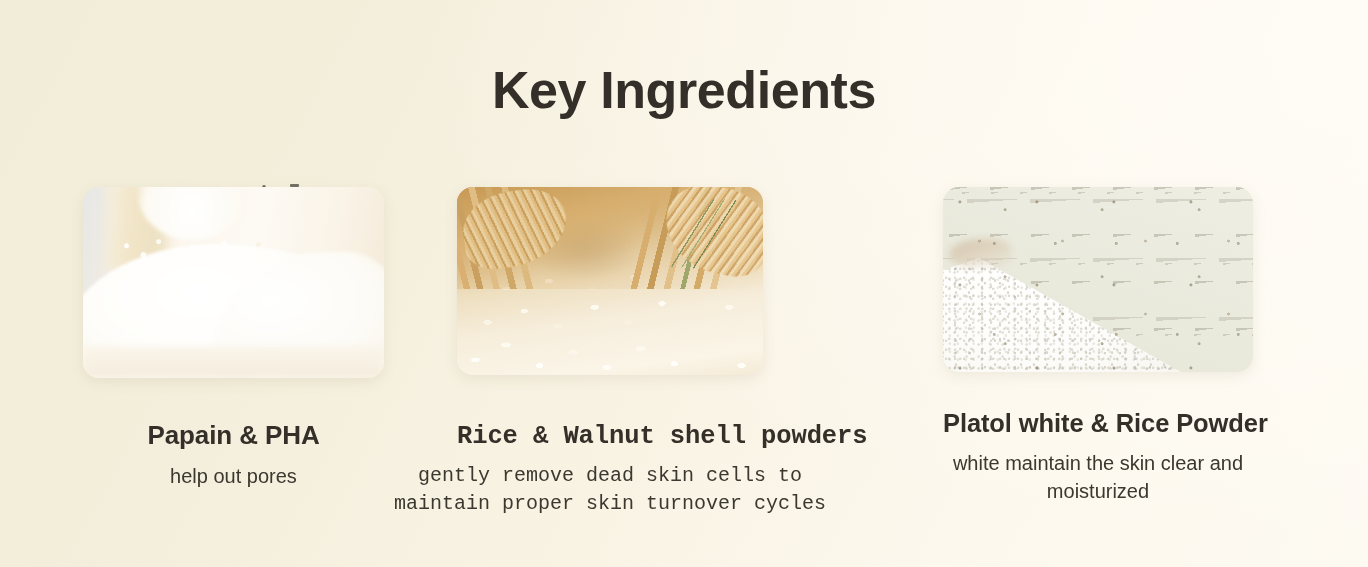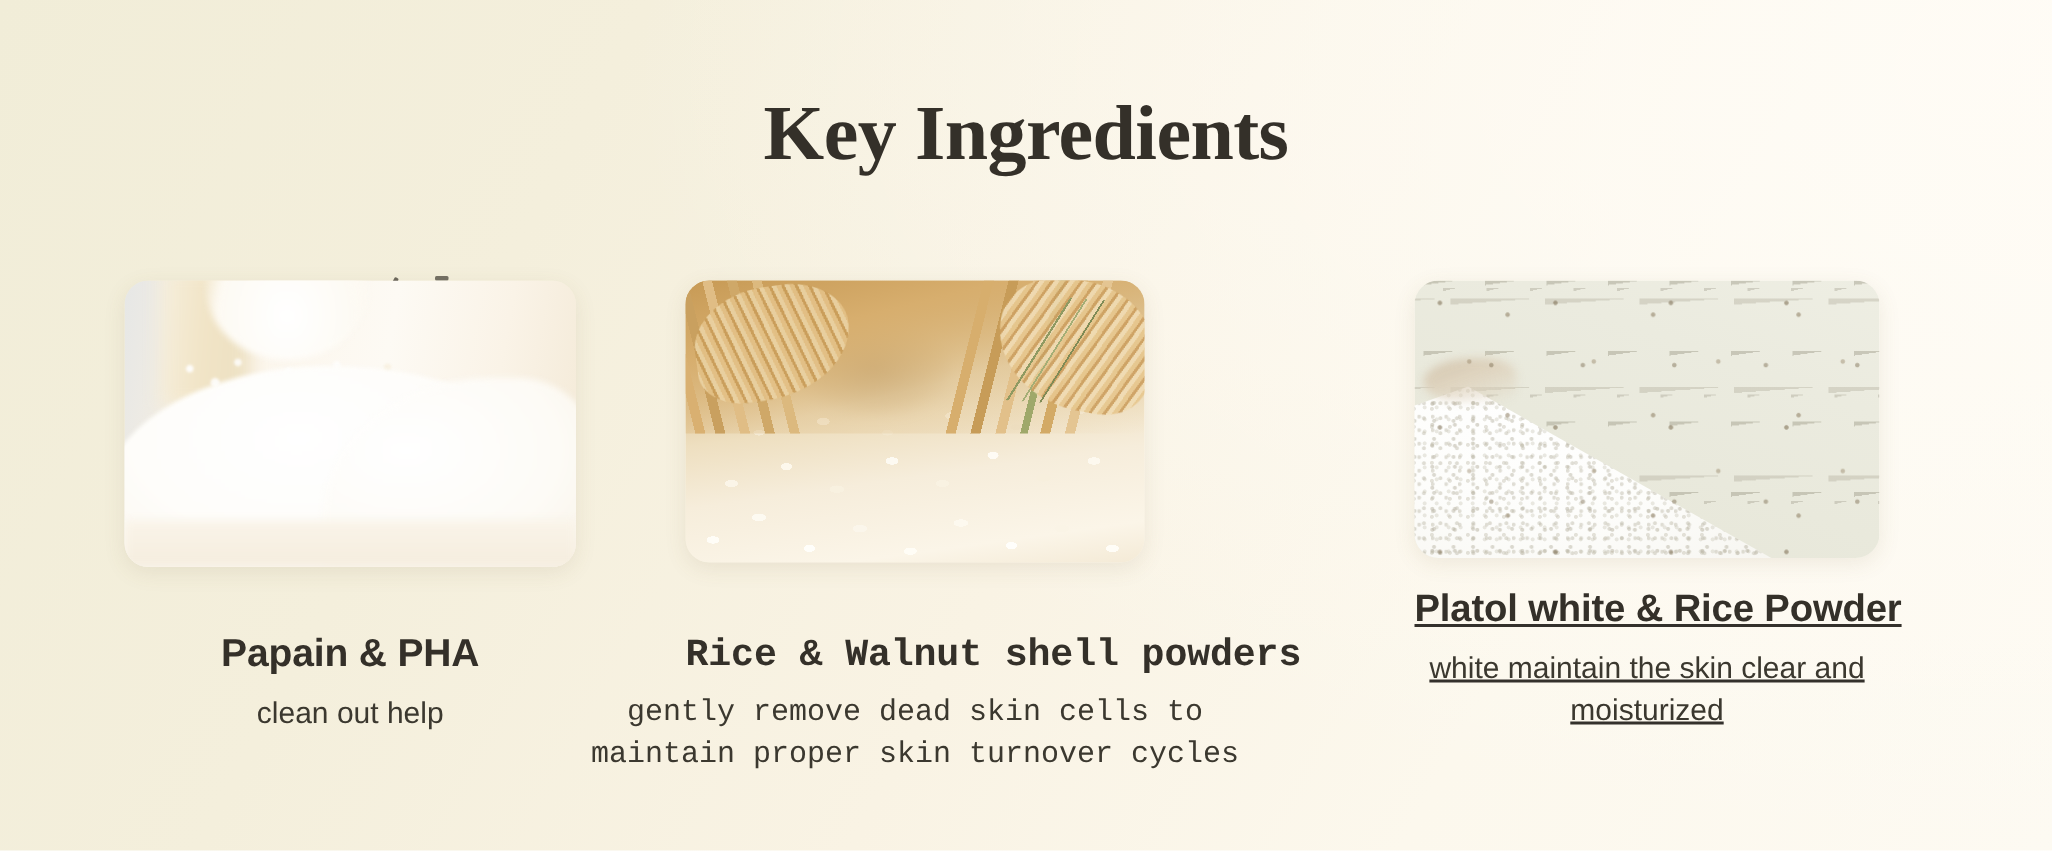--- a/index.html
+++ b/index.html
@@ -26,21 +26,20 @@
   
   .page-title {
     position:absolute;
     top:64px; left:0; right:0;
     text-align:center;
     font-size:52px;
     line-height:1.0;
     font-weight:bold;
     letter-spacing:-0.4px;
     color:#343029;
-    font-family:Liberation Serif, serif;
   }
 
   
   .columns {
     position:absolute;
     top:187px; left:0;
     width:1368px;
     display:flex;
     align-items:flex-start;
   }
@@ -239,21 +238,21 @@
       radial-gradient(circle at 64% 34%, rgba(130,112,82,.5) 0 1.2px, transparent 1.8px),
       radial-gradient(circle at 84% 62%, rgba(120,104,76,.45) 0 1.2px, transparent 1.8px),
       radial-gradient(circle at 44% 74%, rgba(140,120,88,.4) 0 1.2px, transparent 1.8px);
     background-size:77px 83px, 97px 67px, 61px 91px, 83px 73px;
   }
 
   
   .caption { text-align:center; }
   .cap-1 { width:301px; margin-top:43px; }
   .cap-2 { width:306px; margin-top:47px;font-family:Liberation Mono, monospace; }
-  .cap-3 { width:310px; margin-top:20px;text-decoration:underline; }
+  .cap-3 { width:310px; margin-top:37px; }
 
   .ing-name {
     font-size:26px;
     font-weight:bold;
     letter-spacing:-0.1px;
     color:#343029;
     line-height:1.15;
     white-space:nowrap;
   }
   .cap-2 .ing-name, .cap-3 .ing-name { font-size:25.5px; }
@@ -291,21 +290,21 @@
           <div class="foam-col"></div>
           <div class="foam-top-blob"></div>
           <div class="foam-bubbles"></div>
           <div class="foam-body"></div>
           <div class="foam-body2"></div>
           <div class="foam-bottom"></div>
         </div>
       </div>
       <div class="caption cap-1">
         <div class="ing-name">Papain &amp; PHA</div>
-        <div class="ing-desc">clean out help</div>
+        <div class="ing-desc">help out pores</div>
       </div>
     </div>
 
     <div class="col col-2">
       <div class="card card-2">
         <div class="art rice-base">
           <div class="rice-grains"></div>
           <div class="rice-center-dark"></div>
           <div class="rice-stalks"></div>
           <div class="rice-husk-a"></div>

